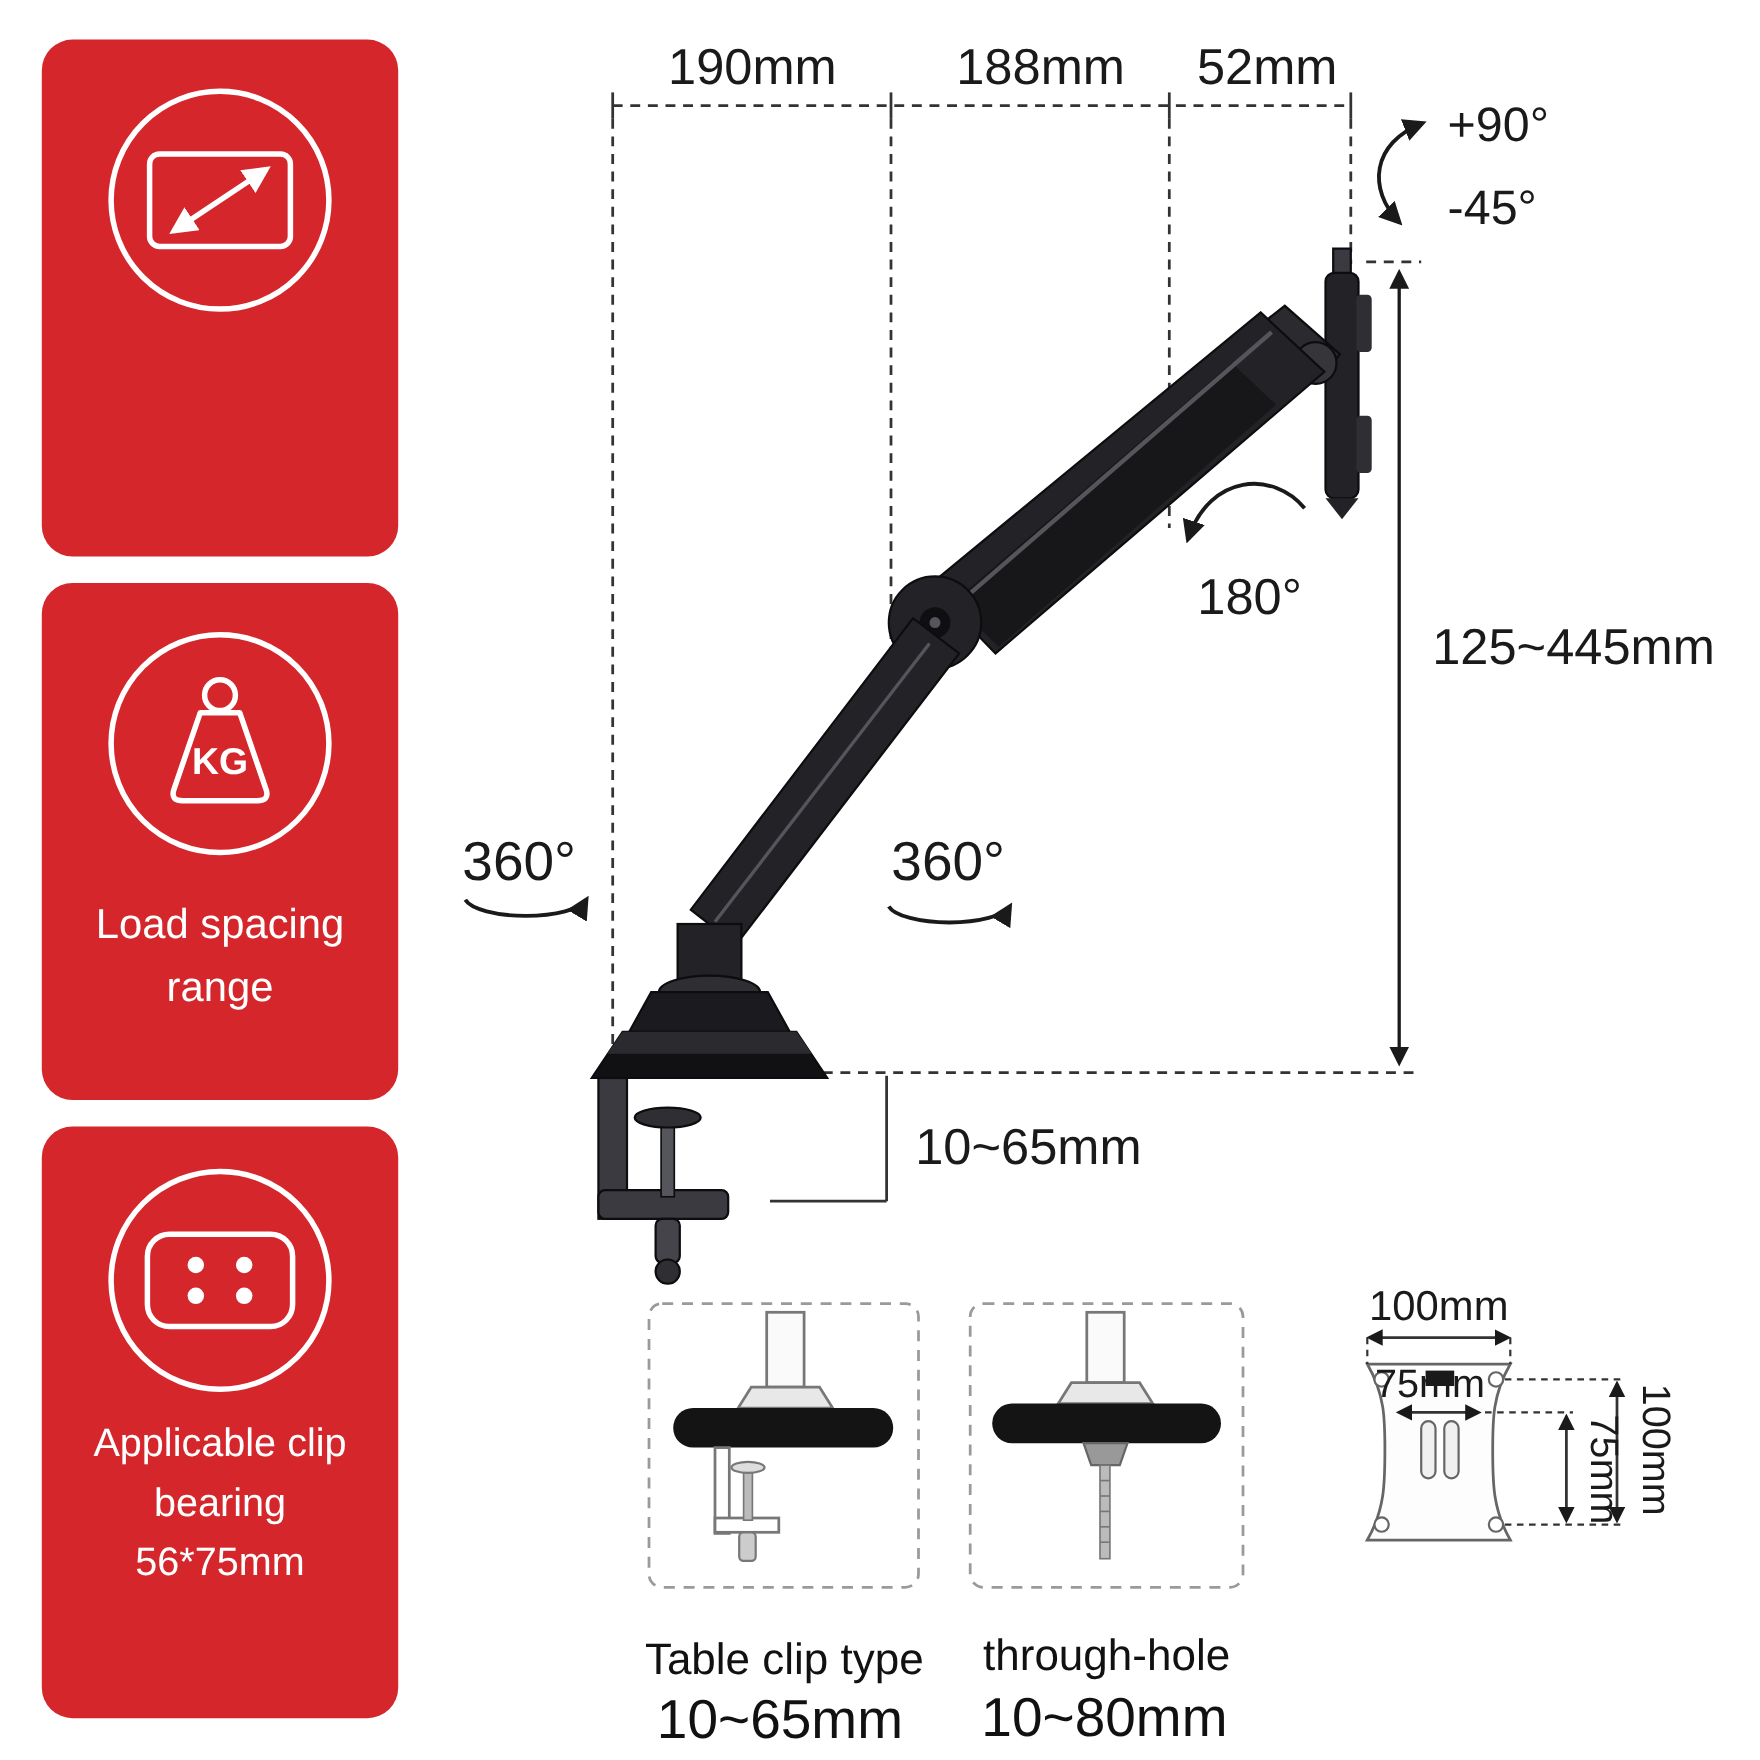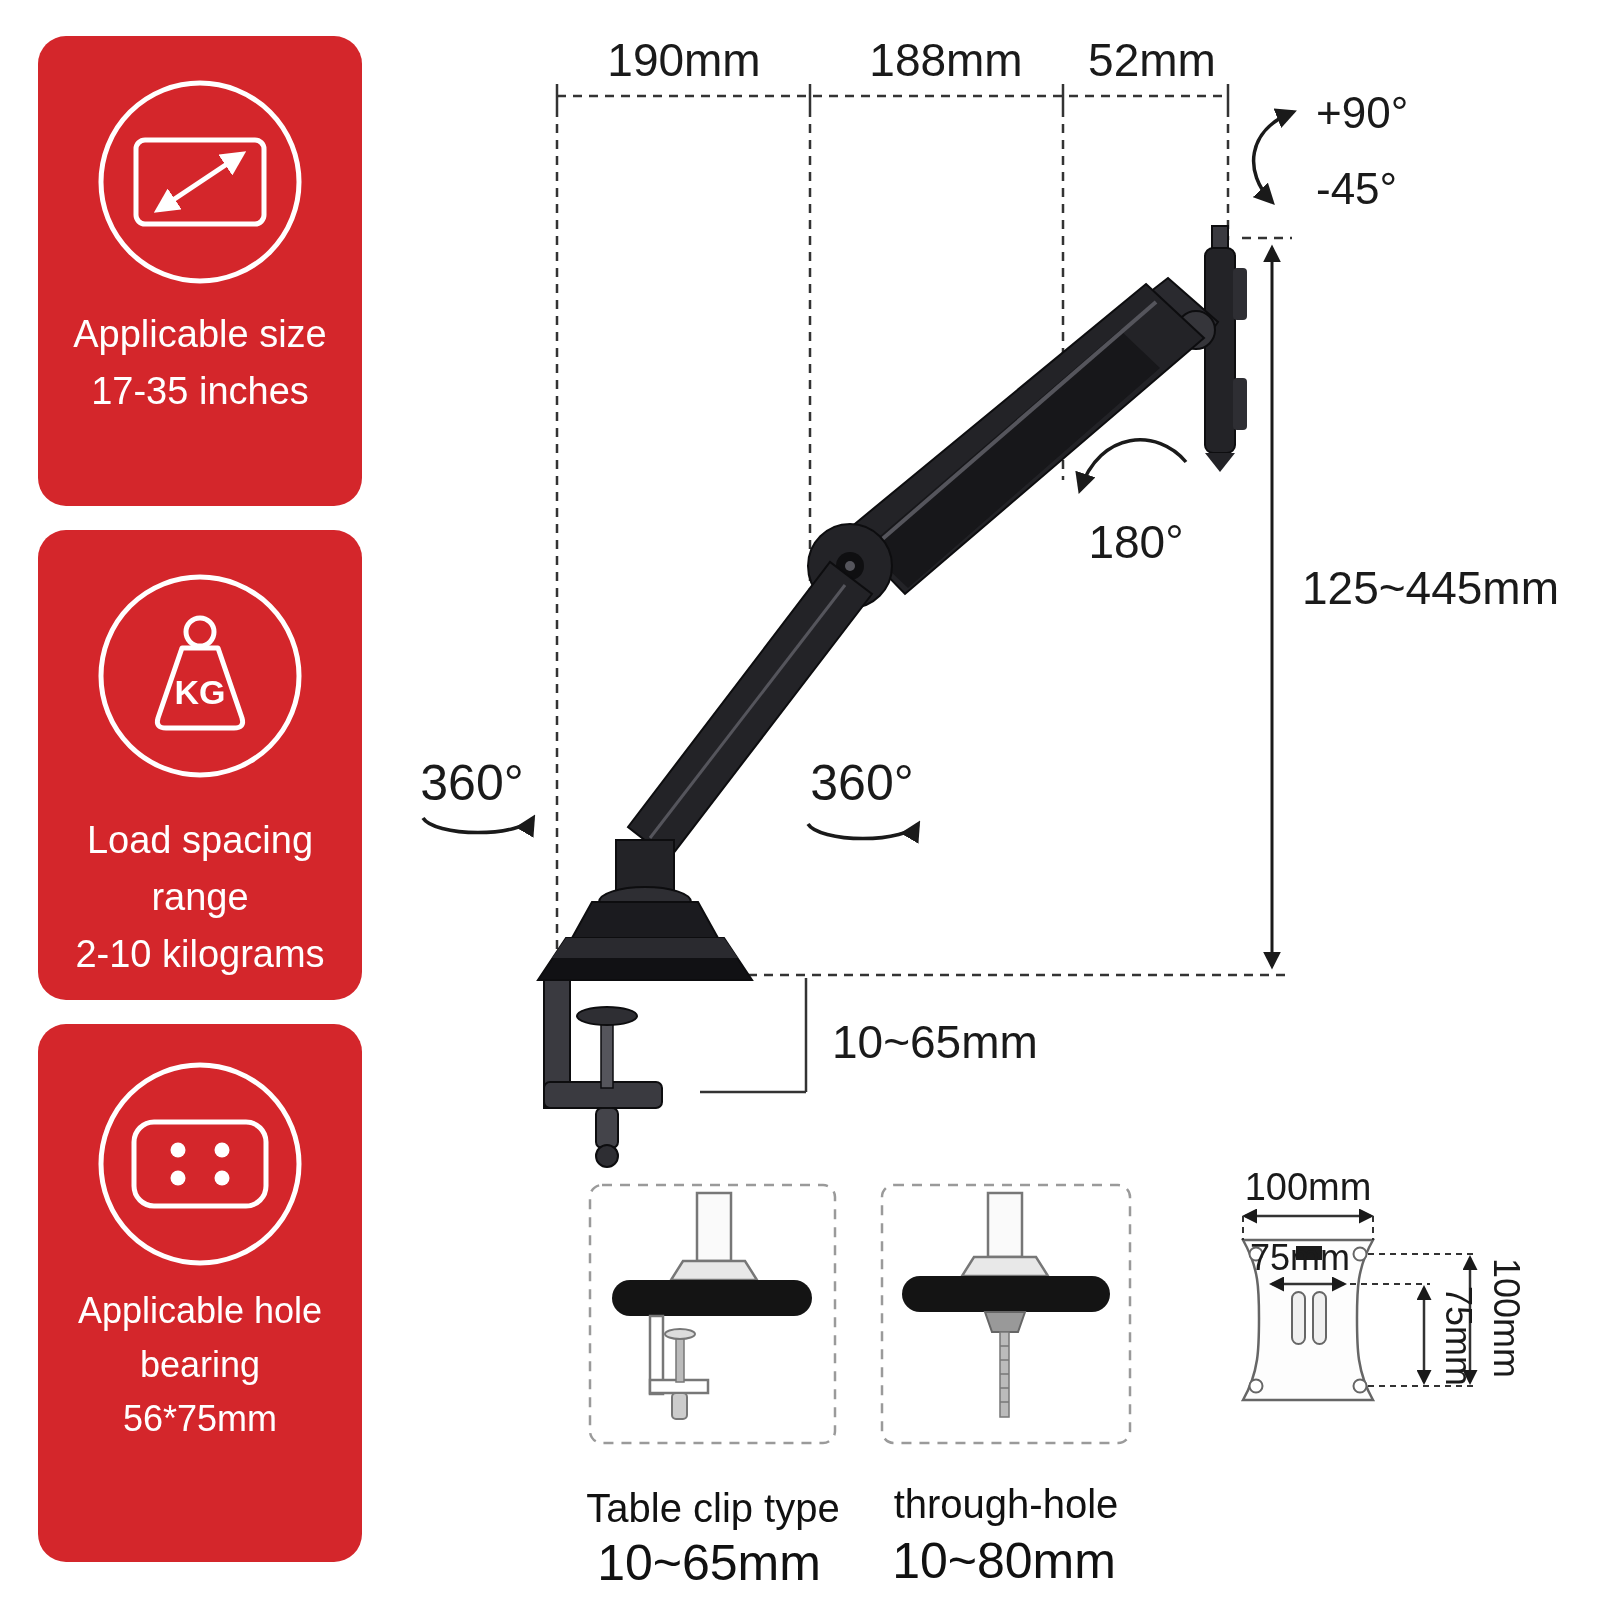--- a/index.html
+++ b/index.html
@@ -42,54 +42,49 @@
         <defs>
           <marker id="awht" viewBox="0 0 10 10" refX="8" refY="5" markerWidth="5" markerHeight="5" orient="auto-start-reverse">
             <path d="M0,0 L10,5 L0,10 z" fill="#ffffff"></path>
           </marker>
         </defs>
         <circle cx="106" cy="106" r="99" fill="none" stroke="#fff" stroke-width="5"></circle>
         <rect x="42" y="64" width="128" height="84" rx="9" fill="none" stroke="#fff" stroke-width="5"></rect>
         <line x1="64" y1="134" x2="148" y2="78" stroke="#fff" stroke-width="5" marker-start="url(#awht)" marker-end="url(#awht)"></line>
       </svg>
     </div>
-    <div class="card-text">
-      <div>Applicable size</div>
-      <div>17-35 inches</div>
-    </div>
   </div>
 
   <div class="card card-2">
     <div class="icon-wrap">
       <svg width="212" height="212" viewBox="0 0 212 212">
         <circle cx="106" cy="106" r="99" fill="none" stroke="#fff" stroke-width="5"></circle>
         <circle cx="106" cy="62" r="14" fill="none" stroke="#fff" stroke-width="5"></circle>
         <path d="M 88 78 L 124 78 L 148 148 Q 151 158 140 158 L 72 158 Q 61 158 64 148 Z" fill="none" stroke="#fff" stroke-width="5" stroke-linejoin="round"></path>
         <text x="106" y="134" text-anchor="middle" style="fill:#fff;font-size:34px;font-weight:bold;">KG</text>
       </svg>
     </div>
     <div class="card-text">
       <div>Load spacing range</div>
-      <div>2-10 kilograms</div>
     </div>
   </div>
 
   <div class="card card-3">
     <div class="icon-wrap">
       <svg width="212" height="212" viewBox="0 0 212 212">
         <circle cx="106" cy="106" r="99" fill="none" stroke="#fff" stroke-width="5"></circle>
         <rect x="40" y="64" width="132" height="84" rx="20" fill="none" stroke="#fff" stroke-width="5"></rect>
         <circle cx="84" cy="92" r="7.5" fill="#fff"></circle>
         <circle cx="128" cy="92" r="7.5" fill="#fff"></circle>
         <circle cx="84" cy="120" r="7.5" fill="#fff"></circle>
         <circle cx="128" cy="120" r="7.5" fill="#fff"></circle>
       </svg>
     </div>
     <div class="card-text">
-      <div>Applicable hole</div>
+      <div>Applicable clip</div>
       <div>bearing</div>
       <div>56*75mm</div>
     </div>
   </div>
 
   <svg class="diagram-svg" width="1600" height="1600" viewBox="0 0 1600 1600">
     <defs>
       <marker id="ablk" viewBox="0 0 10 10" refX="8" refY="5" markerWidth="6" markerHeight="6" orient="auto-start-reverse">
         <path d="M0,0 L10,5 L0,10 z" fill="#1a1a1a"></path>
       </marker>

